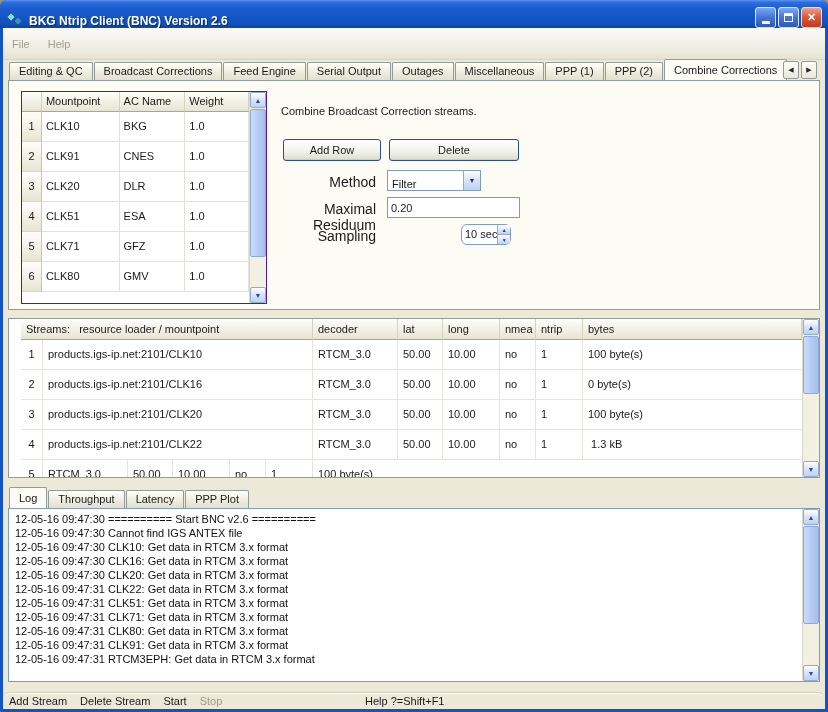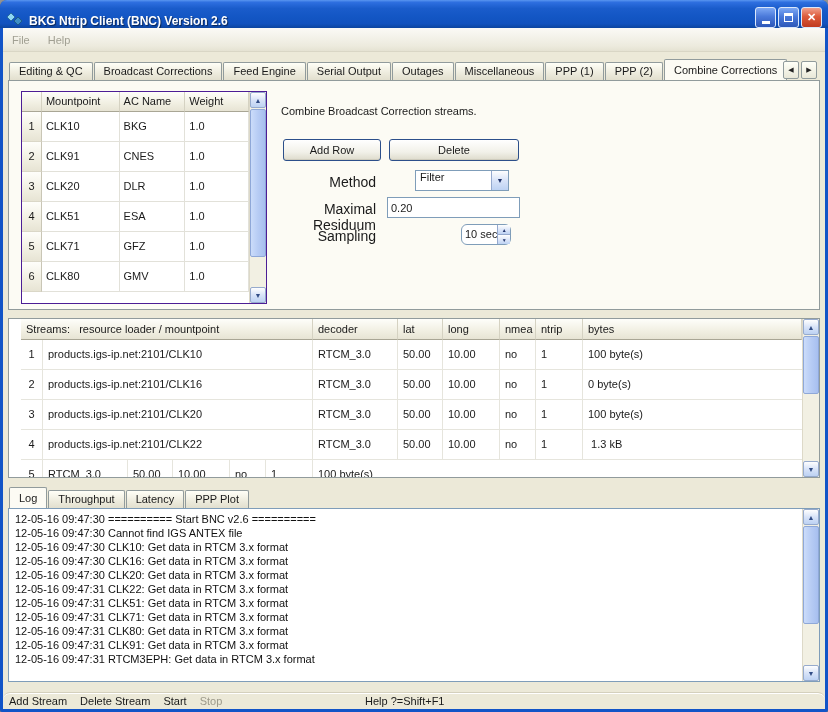--- a/index.html
+++ b/index.html
@@ -19,21 +19,21 @@
     background:linear-gradient(180deg,#7da8f4 0%,#4a79da 45%,#2c57b8 100%);
     display:flex; align-items:center; justify-content:center; color:#fff; cursor:default; }
   .win-btn.close { background:linear-gradient(180deg,#f0a08c 0%,#dd5b3a 45%,#c03a20 100%);
     font-size:11px; font-weight:bold; }
   .glyph-min { width:8px; height:3px; background:#fff; margin-top:10px; }
   .glyph-max { width:9px; height:9px; border:1px solid #fff; border-top-width:3px; }
 
   
   .body { position:absolute; left:3px; right:3px; top:28px; bottom:3px; background:#ece9d8; overflow:hidden; }
 
-  .menubar { position:absolute; left:0; right:0; top:0; height:24px;
+  .menubar { position:absolute; left:0; right:0; top:0; height:32px;
     background:linear-gradient(180deg,#fbfaf6,#eceadd 80%,#e5e2d2);
     border-bottom:1px solid #d9d6c5; display:flex; align-items:center; }
   .menu-item { padding:0 9px; font-size:11px; color:#a1a093; }
 
   
   .tabbar { position:absolute; left:6px; top:31px; height:21px; display:flex; align-items:flex-end; z-index:3; }
   .tab { height:18px; line-height:17px; padding:0 9px; font-size:11px; color:#1a1a1a;
     background:linear-gradient(180deg,#fffff7,#edebdd 60%,#e2dfce);
     border:1px solid #919b9c; border-bottom:none; border-radius:2px 2px 0 0; margin-right:1px; white-space:nowrap; }
   .tab.active { height:21px; line-height:20px; background:#fcfbf4; position:relative; z-index:4;
@@ -69,21 +69,21 @@
     background:linear-gradient(90deg,#cbdcfa,#b7ccf4 50%,#a7bfef); }
 
   
   .desc { position:absolute; left:272px; top:24px; font-size:11px; color:#1a1a1a; }
   .btn { position:absolute; height:22px; font-size:11px; color:#1a1a1a; text-align:center; line-height:20px;
     border:1px solid #2c4f8a; border-radius:3px;
     background:linear-gradient(180deg,#ffffff,#f2f1e9 60%,#dedbcc); box-shadow:inset 0 -1px 0 #cfccbd; }
   .field-label { position:absolute; width:105px; text-align:right; font-size:14px; color:#1a1a1a; }
   .edit { position:absolute; height:21px; border:1px solid #7f9db9; background:#fff; font-size:11px; color:#1a1a1a;
     padding:0 3px; font-family:"Liberation Sans", sans-serif; }
-  .combo { position:absolute; height:21px; border:1px solid #7f9db9; background:#fff; display:flex; align-items:flex-start;margin-left:28px; }
+  .combo { position:absolute; height:21px; border:1px solid #7f9db9; background:#fff; display:flex; align-items:flex-end; }
   .combo-text { flex:1; font-size:11px; padding-left:4px; color:#1a1a1a; }
   .combo-arrow { width:17px; height:100%; border-left:1px solid #95a9ce;
     background:linear-gradient(180deg,#fefefe,#d8e3f8 50%,#bdd2f3); color:#21346b; font-size:7px;
     display:flex; align-items:center; justify-content:center; }
   .spin { position:absolute; height:21px; border:1px solid #7f9db9; background:#fff; display:flex; }
   .spin-text { flex:1; font-size:11px; padding-left:3px; line-height:19px; color:#1a1a1a; white-space:nowrap; }
   .spin-btns { width:15px; display:flex; flex-direction:column; border-left:1px solid #95a9ce; }
   .spin-b { flex:1; background:linear-gradient(180deg,#fefefe,#d8e3f8 60%,#bdd2f3); color:#21346b; font-size:5px;
     display:flex; align-items:center; justify-content:center; border-bottom:1px solid #95a9ce; }
   .spin-b:last-child { border-bottom:none; }

